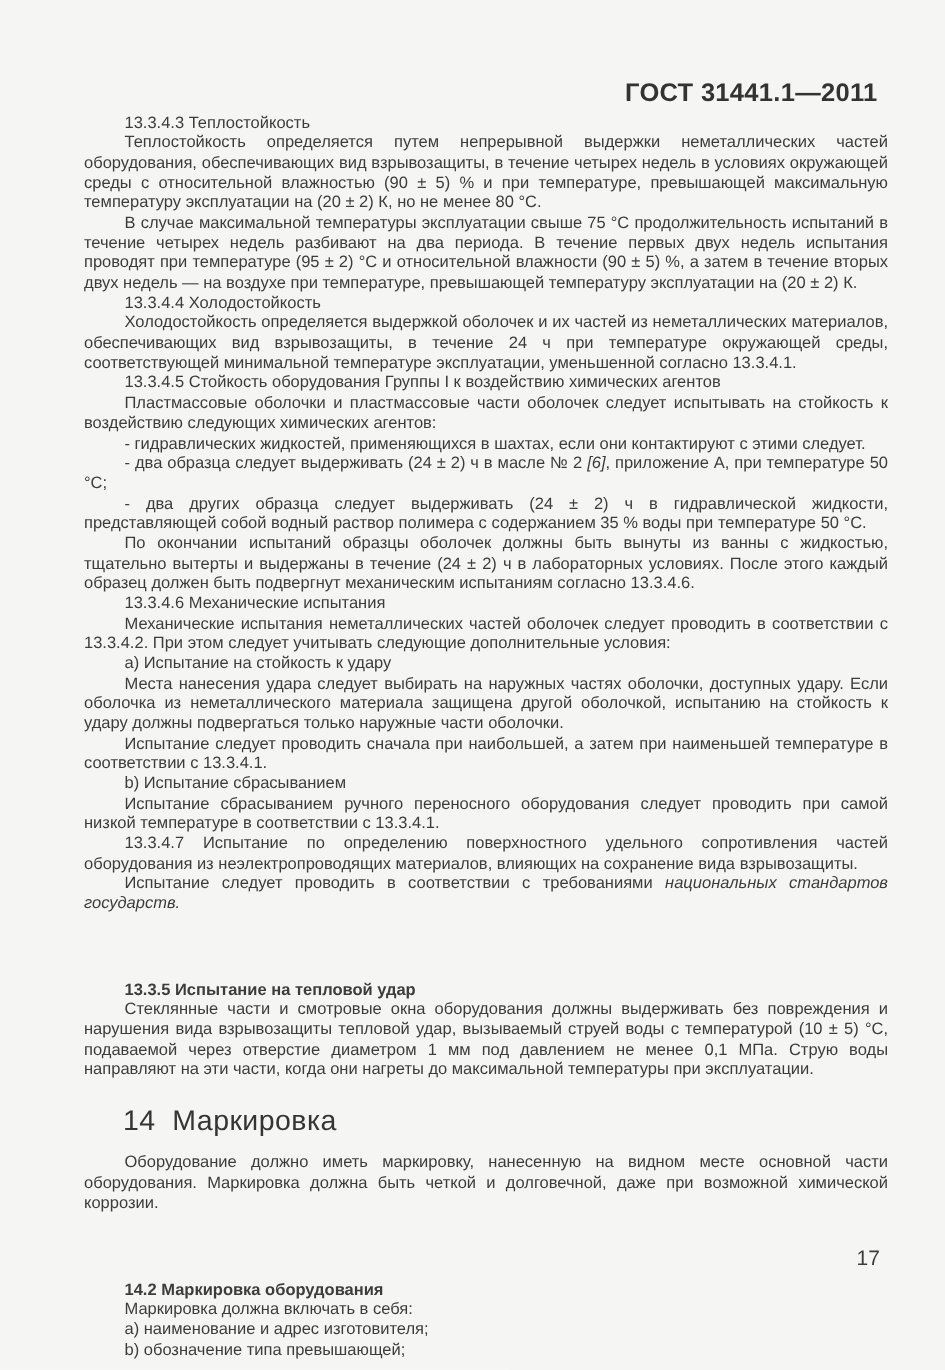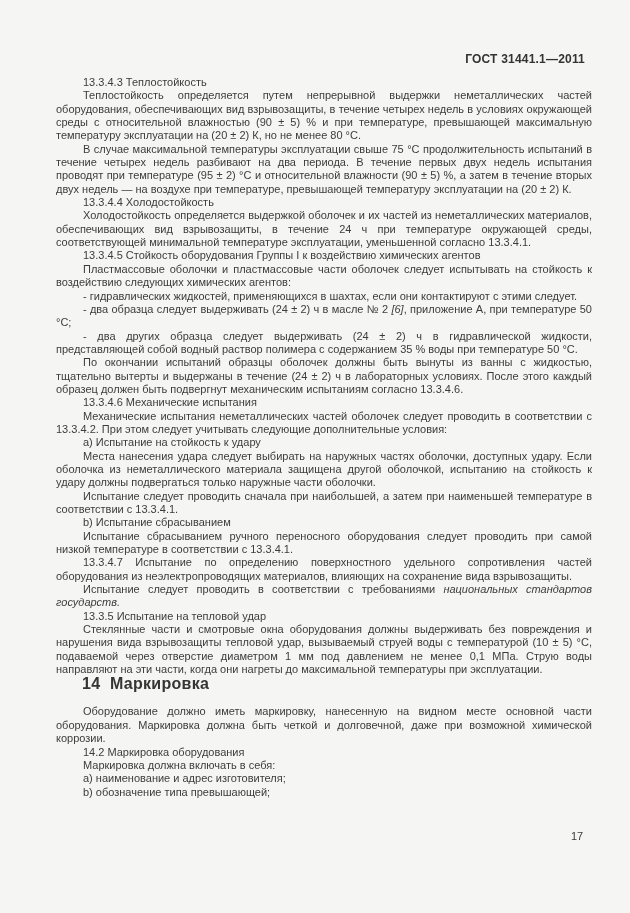--- a/index.html
+++ b/index.html
@@ -10,57 +10,58 @@
     background: #f5f5f3;
     font-family: "Liberation Sans", sans-serif;
     color: #3c3c3c;
     overflow: hidden;
     box-sizing: border-box;
   }
   .gost-header {
     position: absolute;
     top: 52px;
     right: 45px;
-    font-size: 12px;
+    font-size: 17px;
     font-weight: bold;
     letter-spacing: 0.2px;
     color: #333;
   }
   .doc-body {
     position: absolute;
     left: 56px;
     top: 76px;
     width: 536px;
     font-size: 11px;
     line-height: 13.35px;
     text-align: justify;
     color: #3c3c3c;
   }
   .doc-body p {
     margin: 0;
     padding: 0;
     text-indent: 27px;
   }
   .doc-body p.plain { font-weight: normal; }
-  .doc-body p.bold  { font-weight: normal; }
+  .doc-body p.bold  { font-weight: bold; margin-top: 44px; }
   .doc-body p.section {
-    font-weight: bold;
-    font-size: 16px;
+    font-weight: normal;
+    font-size: 19px;
     line-height: 16px;
+    margin-top: 20px;
     margin-bottom: 13px;
     text-indent: 26px;
     letter-spacing: 0.3px;
     color: #353535;
   }
   .doc-body span.it { font-style: italic; }
   .page-number {
     position: absolute;
     top: 830px;
     left: 571px;
-    font-size: 11px;
+    font-size: 14px;
     color: #3c3c3c;
   }
 </style>
 </head>
 <body>
 
 <div class="page">
   <div class="gost-header">ГОСТ 31441.1—2011</div>
 
   <div class="doc-body">

